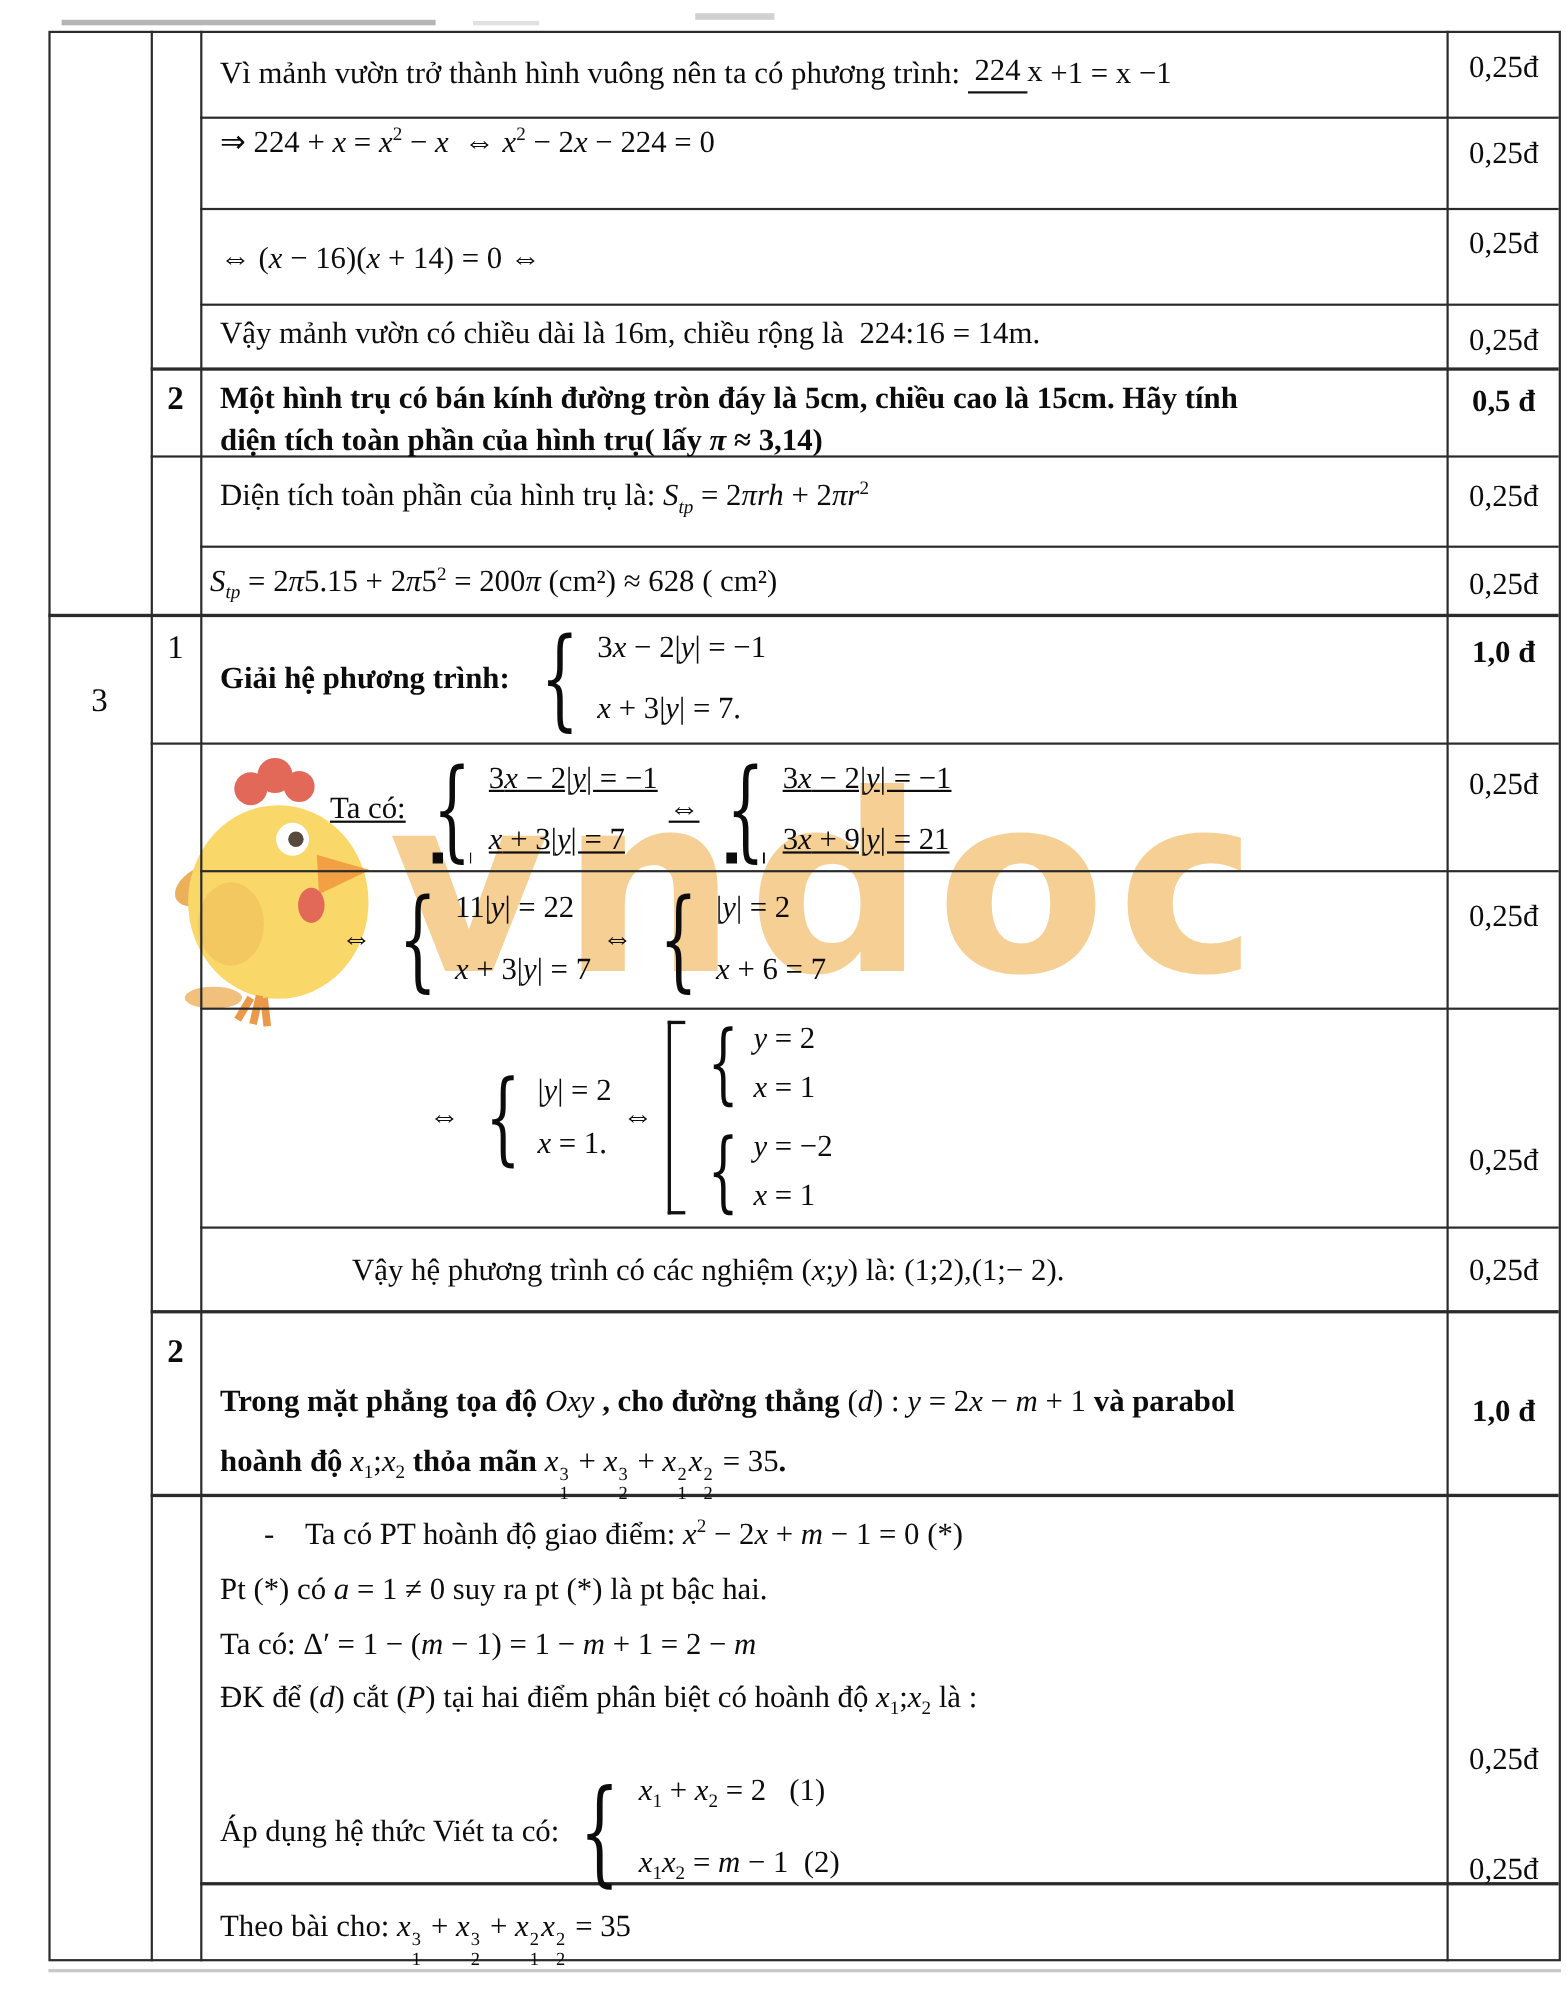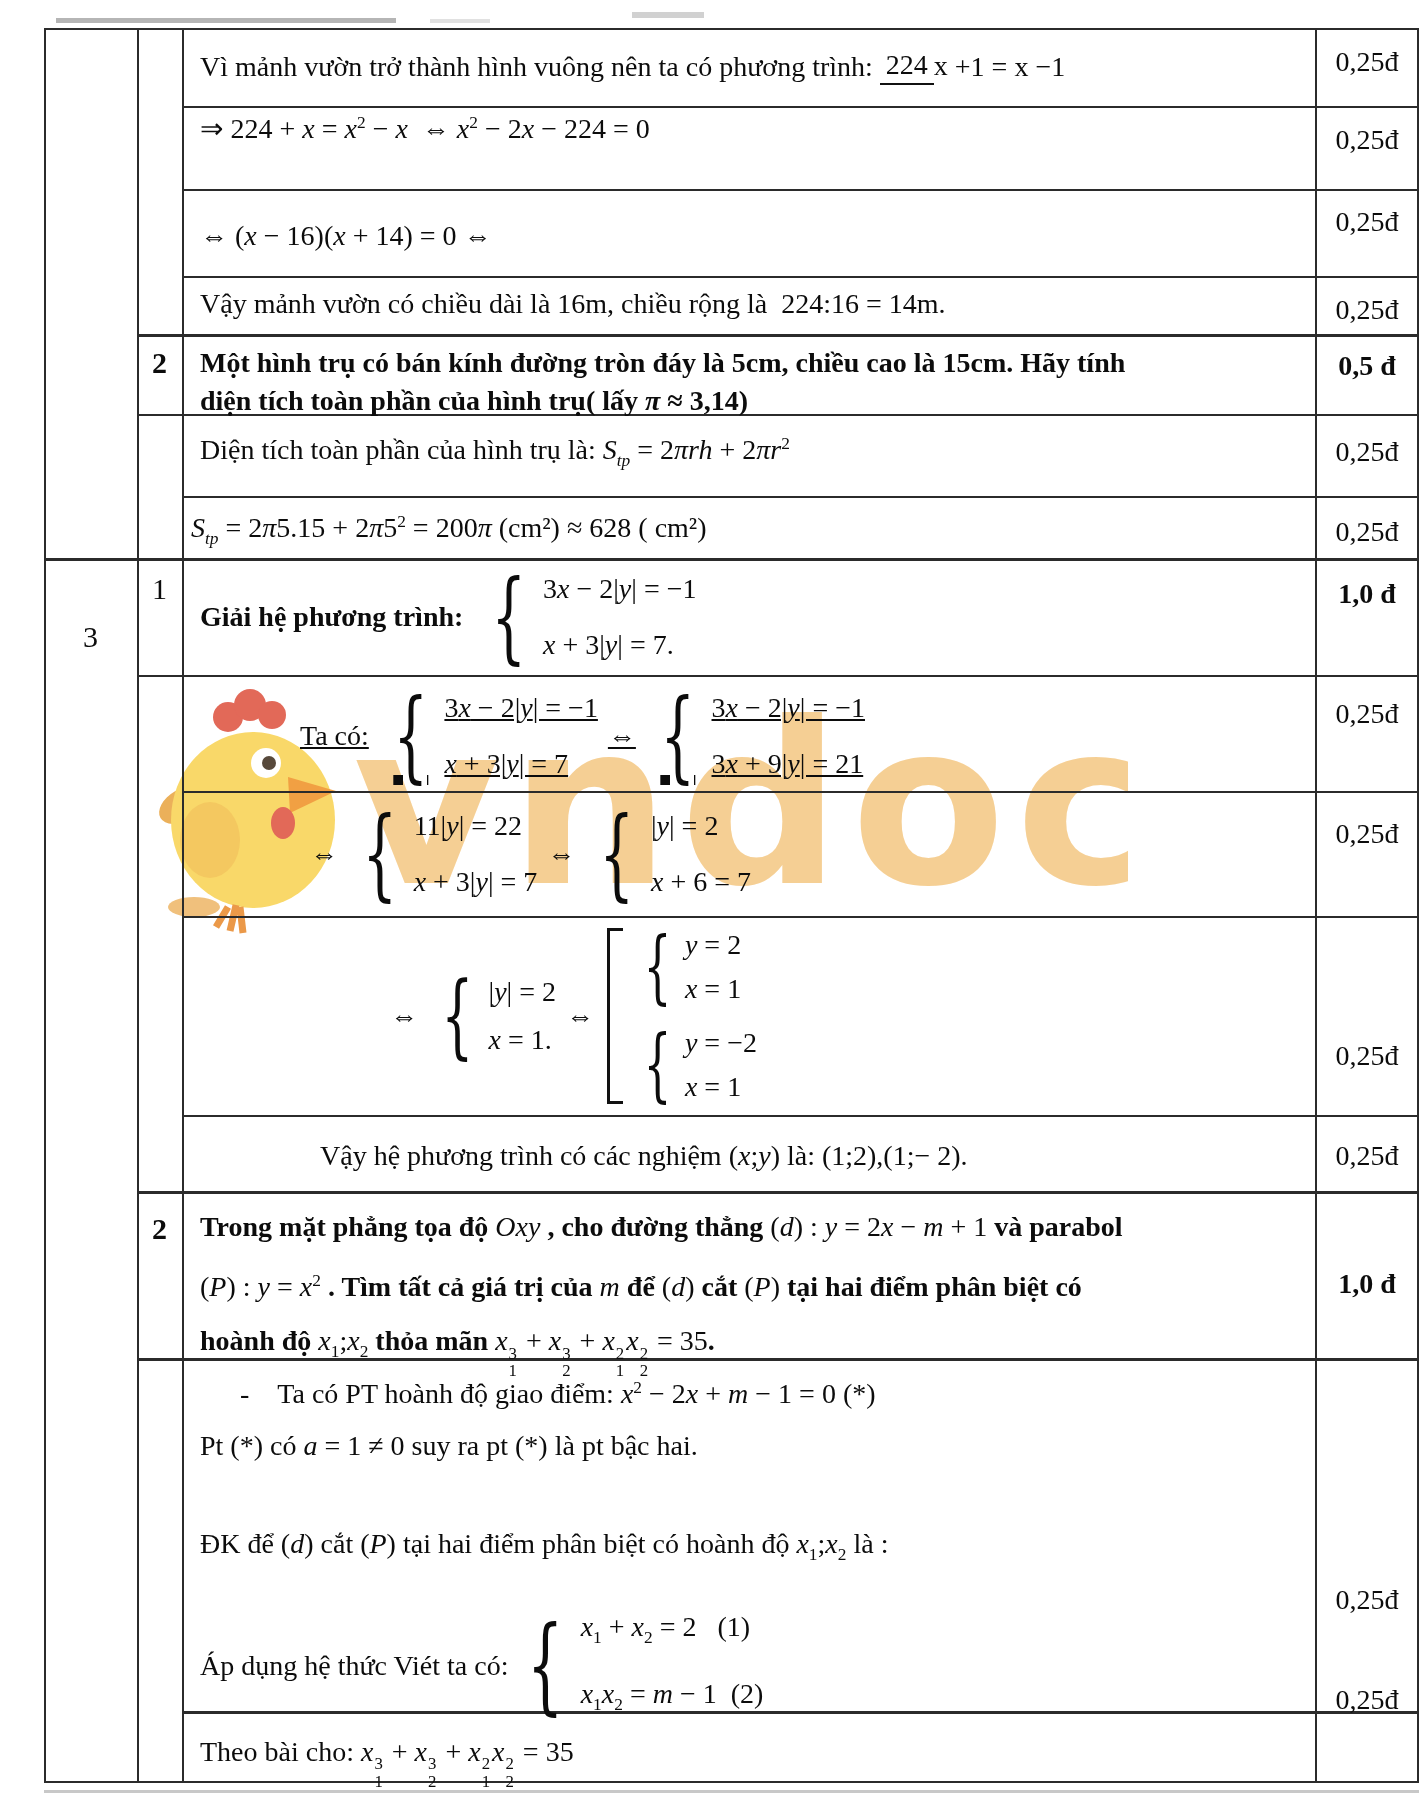--- a/index.html
+++ b/index.html
@@ -196,41 +196,41 @@
             </span>
         </span>
       </span>
     </span>
   </div>
   <div class="pts z" style="top:1040px;">0,25đ</div>
 
   <div class="cell z" style="left:320px;top:1140px;">Vậy hệ phương trình có các nghiệm (<i>x</i>;<i>y</i>) là: (1;2),(1;− 2).</div>
   <div class="pts z" style="top:1140px;">0,25đ</div>
 
-  <div class="cell bold z" style="left:200px;top:1200px;width:1122px;white-space:normal;line-height:54px;">
+  <div class="cell bold z" style="left:200px;top:1248px;width:1122px;white-space:normal;line-height:54px;">
     <div>Trong mặt phẳng tọa độ <span class="mn"><i>Oxy</i></span> , cho đường thẳng <span class="mn">(<i>d</i>) : <i>y</i> = 2<i>x</i> − <i>m</i> + 1</span> và parabol</div>
-    <div><span class="mn">(<i>P</i>) : <i>y</i> = <i>x</i><sup>2</sup></span> . Tìm tất cả giá trị của <span class="mn"><i>m</i></span> để <span class="mn">(<i>d</i>)</span> cắt <span class="mn">(<i>P</i>)</span> tại hai điểm phân biệt có</div>
     <div>hoành độ <span class="mn"><i>x</i><sub>1</sub>;<i>x</i><sub>2</sub></span> thỏa mãn <span class="mn"><i>x</i><span class="ss">
             <span>3</span>
             <span>1</span>
           </span> + <i>x</i><span class="ss">
             <span>3</span>
             <span>2</span>
           </span> + <i>x</i><span class="ss">
             <span>2</span>
             <span>1</span>
           </span><i>x</i><span class="ss">
             <span>2</span>
             <span>2</span>
           </span> = 35</span>.</div>
   </div>
   <div class="pts bold z" style="top:1268px;">1,0 đ</div>
 
   <div class="cell z" style="left:240px;top:1378px;">-&nbsp;&nbsp;&nbsp;&nbsp;Ta có PT hoành độ giao điểm: <i>x</i><sup>2</sup> − 2<i>x</i> + <i>m</i> − 1 = 0 (*)</div>
   <div class="cell z" style="left:200px;top:1430px;">Pt (*) có <i>a</i> = 1 ≠ 0 suy ra pt (*) là pt bậc hai.</div>
+  <div class="cell z" style="left:200px;top:1480px;">Ta có: Δ′ = 1 − (<i>m</i> − 1) = 1 − <i>m</i> + 1 = 2 − <i>m</i></div>
   <div class="cell z" style="left:200px;top:1528px;">ĐK để (<i>d</i>) cắt (<i>P</i>) tại hai điểm phân biệt có hoành độ <i>x</i><sub>1</sub>;<i>x</i><sub>2</sub> là :</div>
   <div class="cell flexr z" style="left:200px;top:1610px;height:112px;">
     <span>Áp dụng hệ thức Viét ta có:</span>
     <span class="sys" style="margin-left:4px;">
       <span class="br" style="font-size:104px;">{</span>
       <span class="stk lh56">
           <span><i>x</i><sub>1</sub> + <i>x</i><sub>2</sub> = 2&nbsp;&nbsp;&nbsp;(1)</span>
           <span><i>x</i><sub>1</sub><i>x</i><sub>2</sub> = <i>m</i> − 1&nbsp;&nbsp;(2)</span>
         </span>
     </span>

